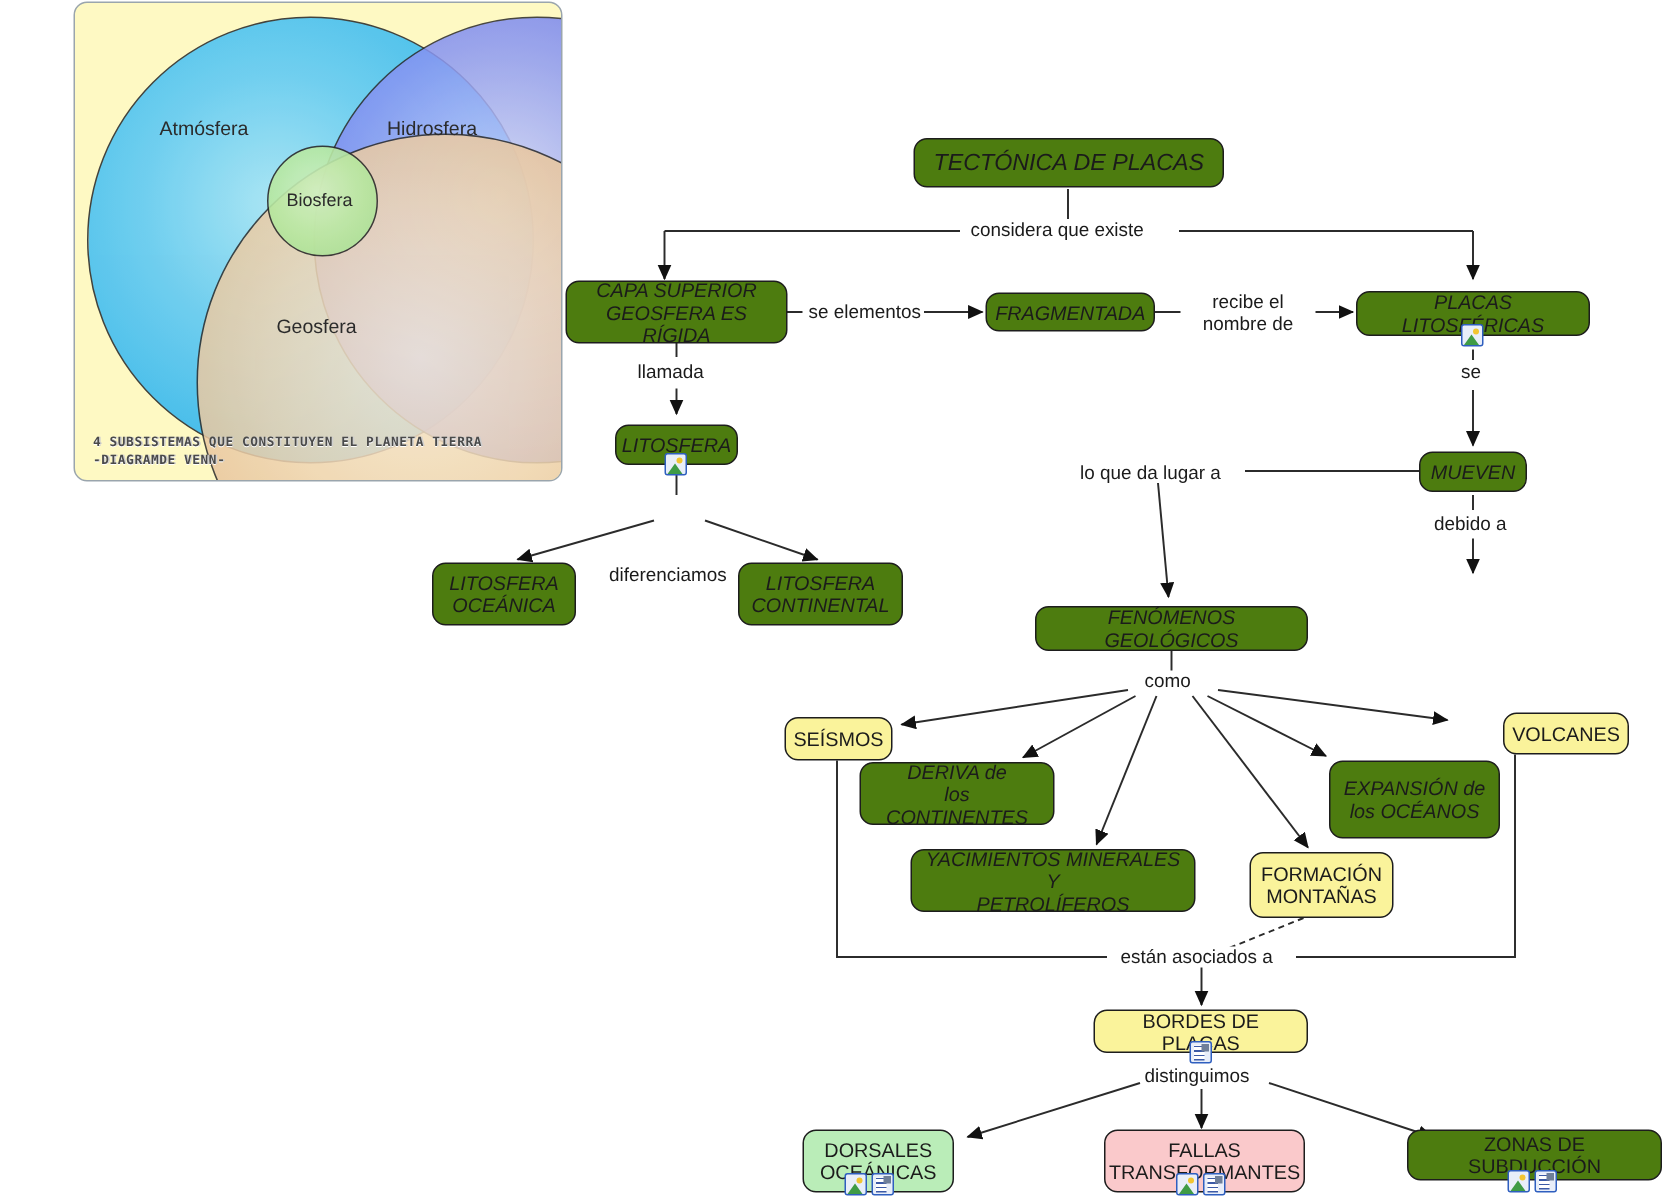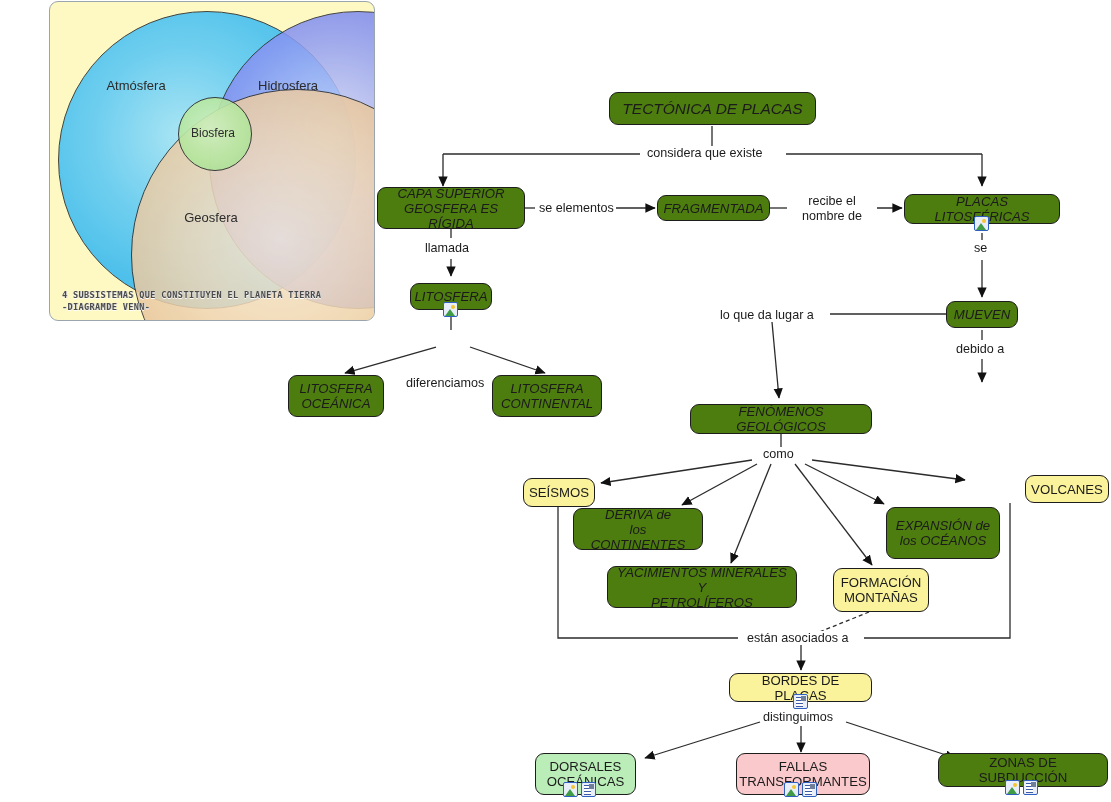--- a/index.html
+++ b/index.html
@@ -178,21 +178,21 @@
 
   <div class="node yellow" style="left:833px;top:568px;width:96px;height:44px;white-space:pre-line;">FORMACIÓN
 MONTAÑAS</div>
 
   <div class="node blue" style="left:607px;top:566px;width:190px;height:42px;white-space:pre-line;">YACIMIENTOS MINERALES Y
 PETROLÍFEROS</div>
 
   <div class="node blue" style="left:886px;top:507px;width:114px;height:52px;white-space:pre-line;">EXPANSIÓN de
 los OCÉANOS</div>
 
-  <div class="node yellow" style="left:1025px;top:475px;width:84px;height:28px;">VOLCANES</div>
+  <div class="node yellow" style="left:1002px;top:475px;width:84px;height:28px;">VOLCANES</div>
 
   <div class="node yellow" style="left:729px;top:673px;width:143px;height:29px;">BORDES DE PLACAS</div>
   <div class="icons" style="left:793px;top:694px;">
     <span class="ic ic-doc"></span>
   </div>
 
   <div class="node green" style="left:535px;top:753px;width:101px;height:42px;white-space:pre-line;">DORSALES
 OCEÁNICAS</div>
   <div class="icons" style="left:563px;top:782px;">
     <span class="ic ic-pic"></span>

